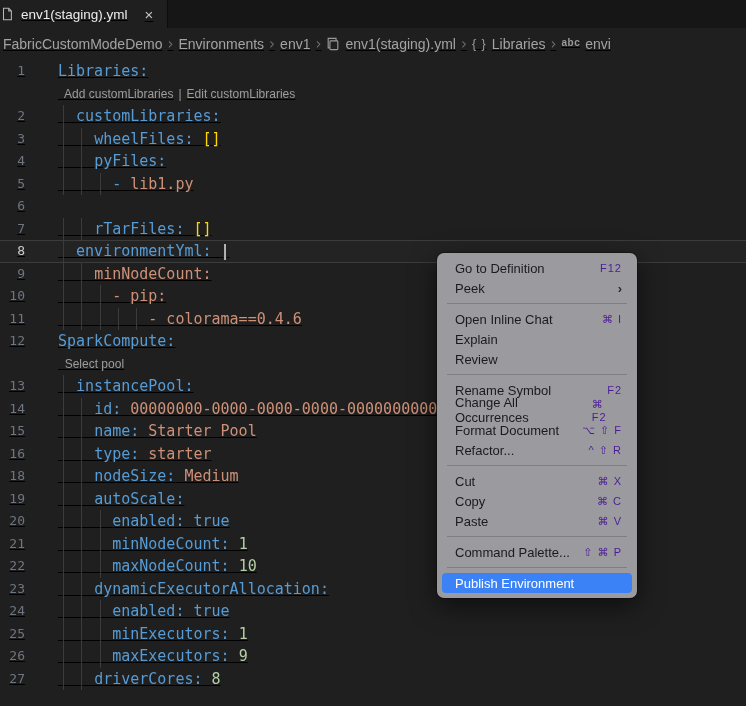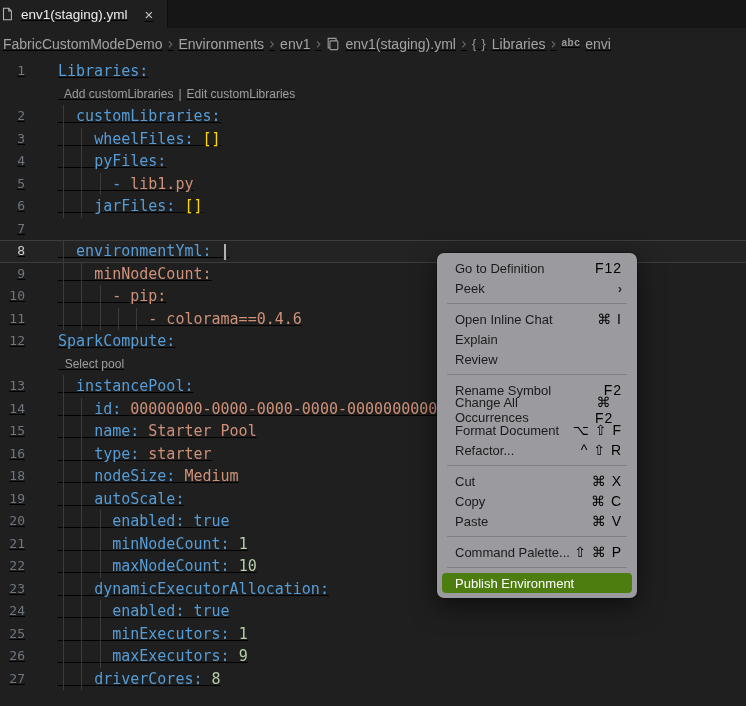--- a/index.html
+++ b/index.html
@@ -56,22 +56,22 @@
   .context-menu {
     position:absolute; left:437px; top:253px; width:200px; z-index:10;
     background:#9b9b9f; border-radius:7px; padding:5px 0;
     box-shadow:0 8px 26px rgba(0,0,0,0.55), 0 0 0 1px rgba(0,0,0,0.25);
     font-size:13px; color:#1b1b1d;
   }
   .menu-item {
     height:20px; display:flex; align-items:center; justify-content:space-between;
     padding:0 10px 0 13px; cursor:pointer; margin:0 5px; border-radius:4px;
   }
-  .menu-item .shortcut { color:#000000; font-size:14px; letter-spacing:1px;text-align:center; }
-  .menu-item.highlight { background:#4d7c0f; color:#ffffff; }
+  .menu-item .shortcut { color:#4c1d95; font-size:11px; letter-spacing:1px; }
+  .menu-item.highlight { background:#3b82f6; color:#ffffff; }
   .menu-sep { height:1px; background:rgba(0,0,0,0.18); margin:5px 10px; }
   .submenu-arrow { color:#2a2a2c; font-weight:bold; font-size:13px; }
 </style>
 </head>
 <body>
 
 <div class="window">
 
   <div class="tabbar">
     <div class="tab">
@@ -136,24 +136,24 @@
       <div class="code-row">
         <div class="gutter">4</div>
         <div class="content"><div class="guide" style="left: 5.418px;"></div><div class="guide" style="left: 23.478px;"></div><span>    </span><span class="tk-key">pyFiles:</span></div>
       </div>
       <div class="code-row">
         <div class="gutter">5</div>
         <div class="content"><div class="guide" style="left: 5.418px;"></div><div class="guide" style="left: 23.478px;"></div><div class="guide" style="left: 41.538px;"></div><span>      </span><span class="tk-key">- </span><span class="tk-str">lib1.py</span></div>
       </div>
       <div class="code-row">
         <div class="gutter">6</div>
-        <div class="content"><div class="guide" style="left: 5.418px;"></div><div class="guide" style="left: 23.478px;"></div><span>    </span><span class="tk-key">jarFiles:</span><span class="tk-plain"> </span><span class="tk-bracket">[]</span></div>
       </div>
       <div class="code-row">
         <div class="gutter">7</div>
+        <div class="content"><div class="guide" style="left: 5.418px;"></div><div class="guide" style="left: 23.478px;"></div><span>    </span><span class="tk-key">rTarFiles:</span><span class="tk-plain"> </span><span class="tk-bracket">[]</span></div>
       </div>
       <div class="code-row current">
         <div class="gutter">8</div>
         <div class="content"><div class="guide" style="left: 5.418px;"></div><span>  </span><span class="tk-key">environmentYml:</span><span class="tk-plain"> </span><span class="tk-white">|</span></div>
       </div>
       <div class="code-row">
         <div class="gutter">9</div>
         <div class="content"><div class="guide" style="left: 5.418px;"></div><div class="guide" style="left: 23.478px;"></div><span>    </span><span class="tk-str">minNodeCount:</span></div>
       </div>
       <div class="code-row">

